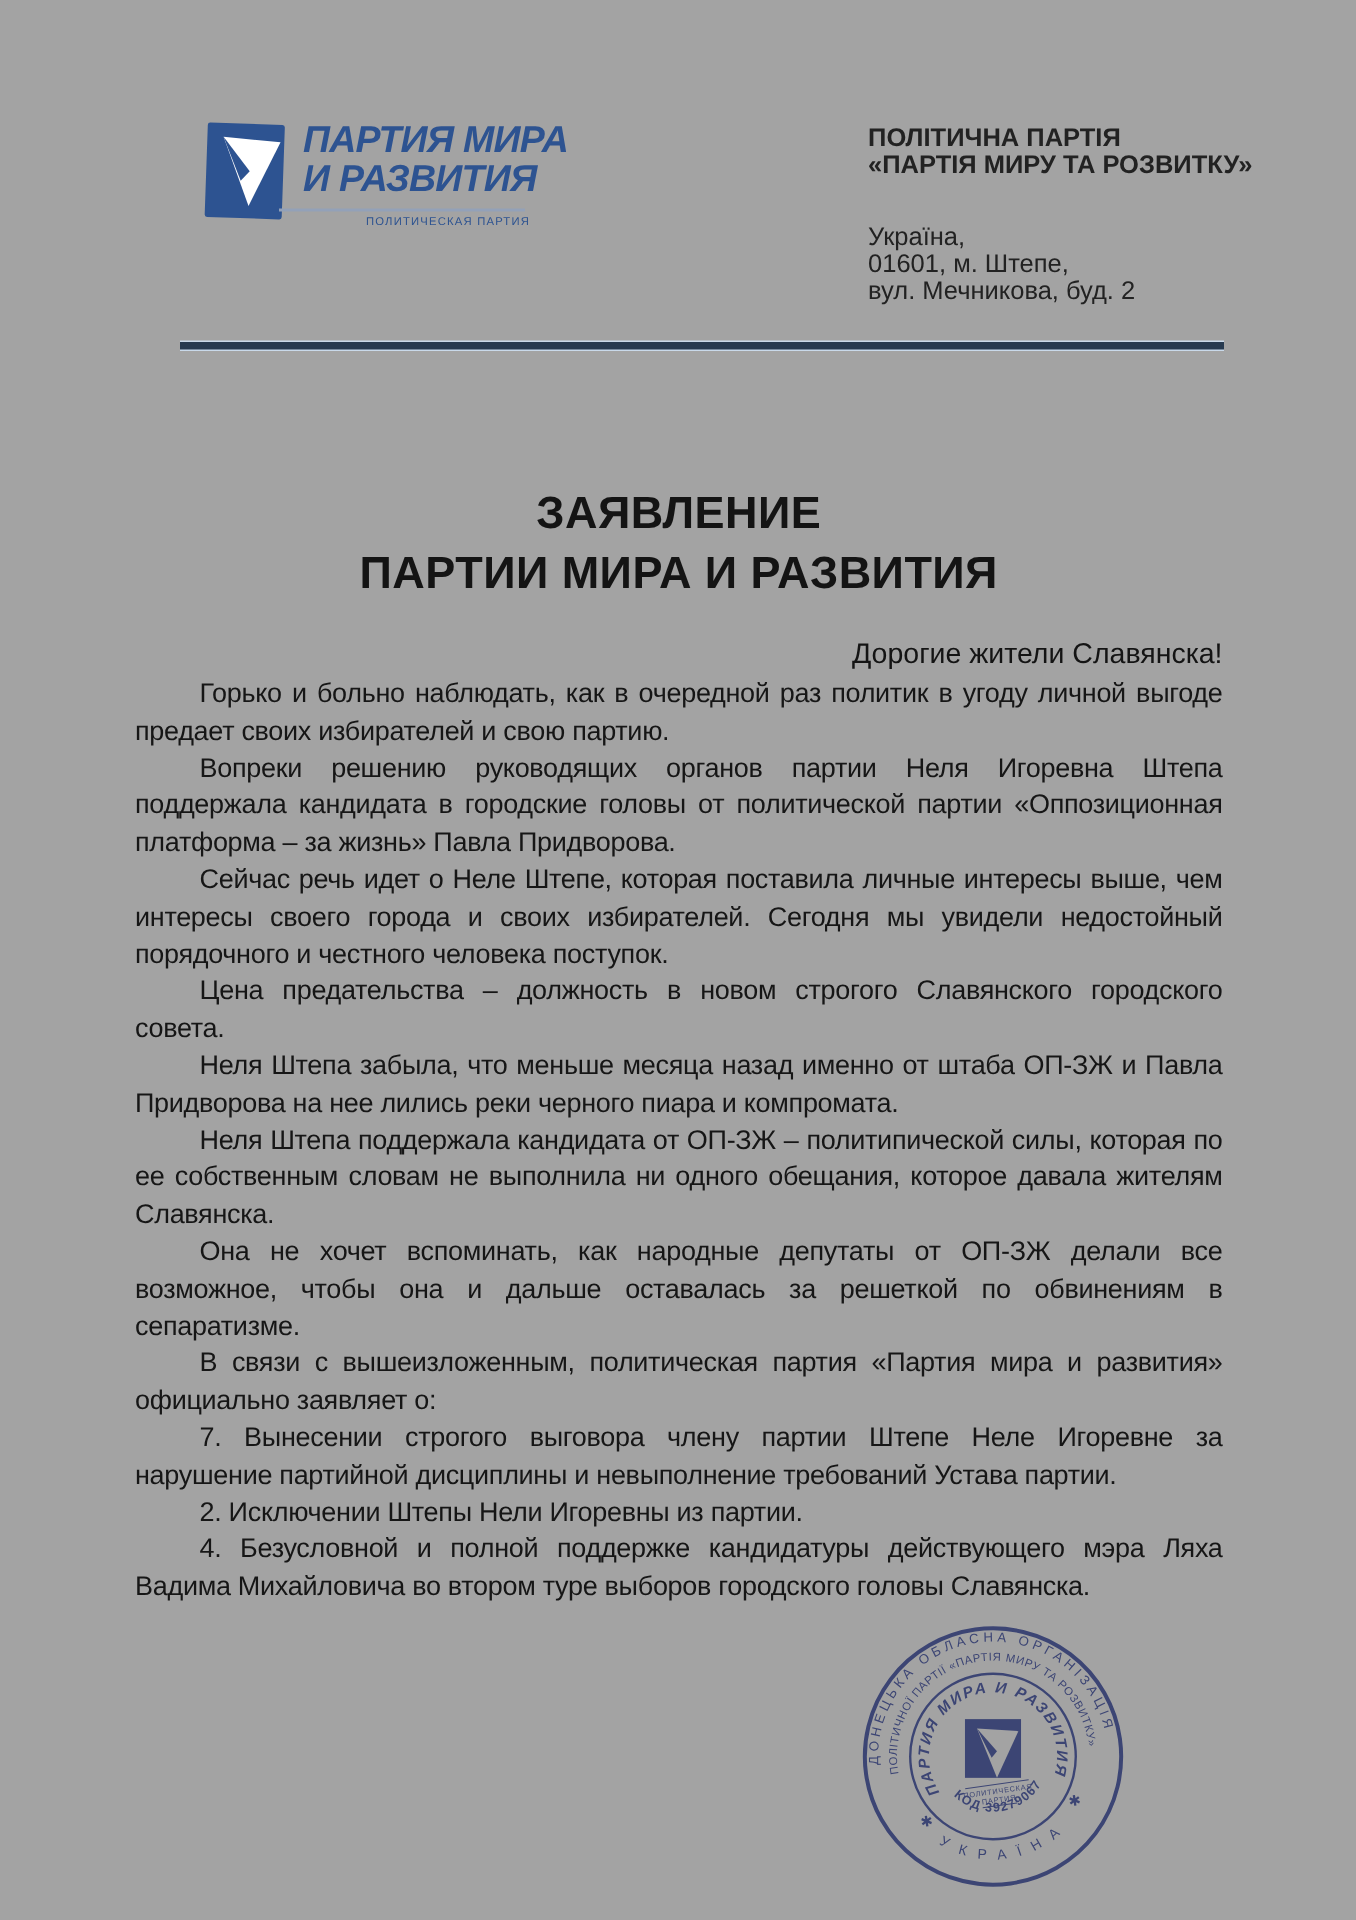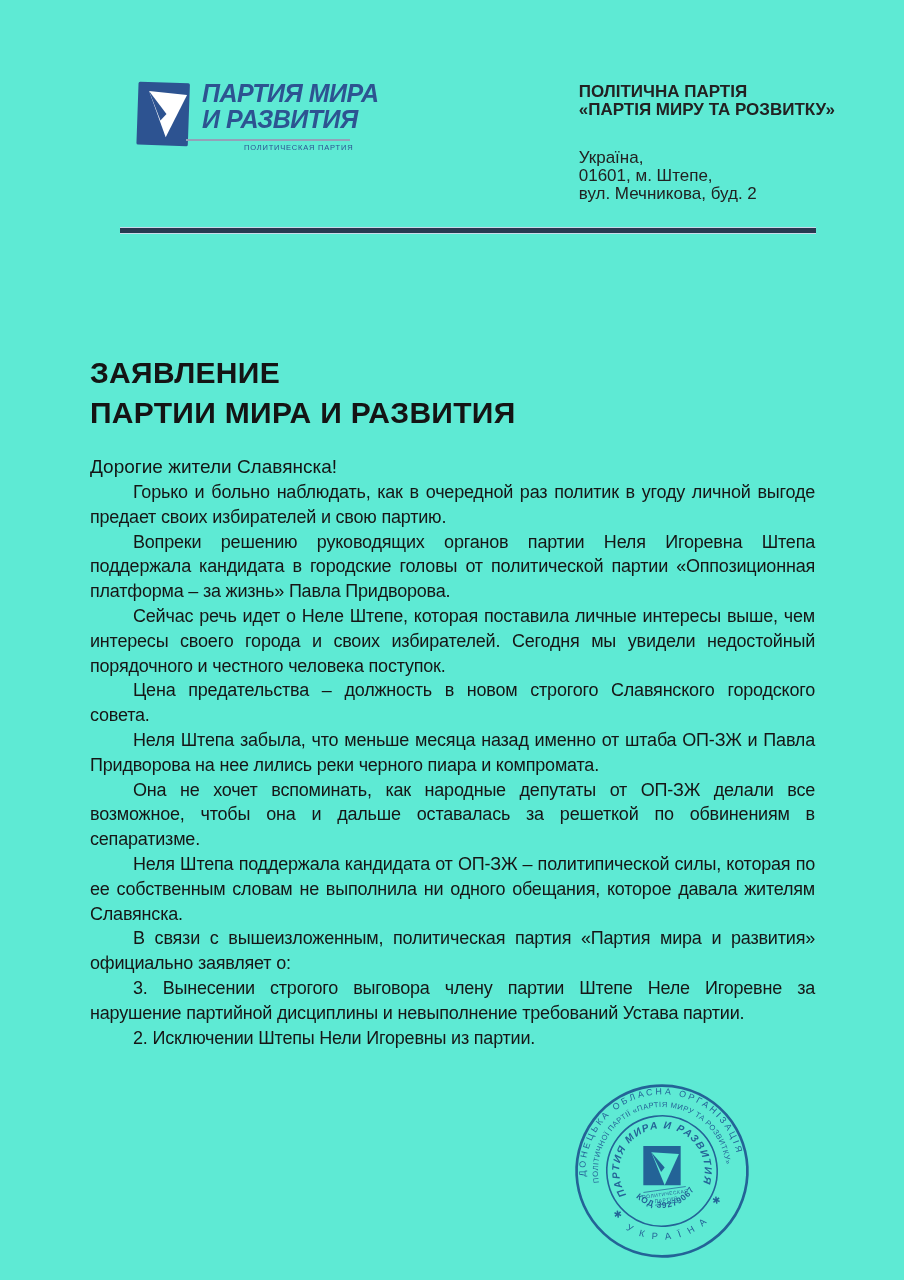--- a/index.html
+++ b/index.html
@@ -1,19 +1,19 @@
 <!DOCTYPE html>
 <html><head>
 <meta charset="utf-8">
 <style>
   html,body{margin:0;padding:0;background:#ffffff;}
   .page{
     position:relative;
     width:904px;height:1280px;
-    background:#5eead4;
+    background:#a3a3a3;
     overflow:hidden;
     font-family:"Liberation Sans",sans-serif;
     color:#1a1a1a;
   }
   
   .lh{display:flex;justify-content:space-between;align-items:flex-start;
       padding:78px 69px 0 135px;}
   .logo-block{display:flex;align-items:flex-start;}
   .logo-mark{flex:0 0 auto;}
   .logo-texts{margin-left:9px;margin-top:2px;}
@@ -30,25 +30,25 @@
   .org-name{font-size:17px;font-weight:bold;line-height:18px;color:#222;}
   .org-address{margin-top:30px;font-size:17px;line-height:18px;color:#222;}
   
   .rule{
     margin:25px 88px 0 120px;height:5px;background:#273a50;
     box-shadow:0 -1px 0 #c9d9ea, 0 1px 0 #c9d9ea;
   }
   
   main{margin:0 89px 0 90px;}
   h1{
-    margin:120px 0 0;
+    margin:90px 0 0;text-align:center;
     font-size:30px;line-height:40px;font-weight:bold;color:#141414;
     letter-spacing:0.3px;
   }
-  .greeting{margin:23px 0 2px;text-align:left;font-size:19px;color:#141414;}
+  .greeting{margin:23px 0 2px;text-align:right;font-size:19px;color:#141414;}
   p.bp{
     margin:0;text-align:justify;text-indent:43px;
     font-size:18px;line-height:24.8px;color:#161616;letter-spacing:-0.2px;
   }
   
   .stamp{
     position:absolute;left:573px;top:1082px;width:178px;height:178px;
     transform:rotate(-8deg);
     opacity:0.87;mix-blend-mode:multiply;pointer-events:none;
   }
@@ -95,25 +95,26 @@
   <main>
     <h1><span>ЗАЯВЛЕНИЕ</span><br><span>ПАРТИИ МИРА И РАЗВИТИЯ</span></h1>
 
     <p class="greeting">Дорогие жители Славянска!</p>
 
     <p class="bp">Горько и больно наблюдать, как в очередной раз политик в угоду личной выгоде предает своих избирателей и свою партию.</p>
     <p class="bp">Вопреки решению руководящих органов партии Неля Игоревна Штепа поддержала кандидата в городские головы от политической партии «Оппозиционная платформа – за жизнь» Павла Придворова.</p>
     <p class="bp">Сейчас речь идет о Неле Штепе, которая поставила личные интересы выше, чем интересы своего города и своих избирателей. Сегодня мы увидели недостойный порядочного и честного человека поступок.</p>
     <p class="bp">Цена предательства – должность в новом строгого Славянского городского совета.</p>
     <p class="bp">Неля Штепа забыла, что меньше месяца назад именно от штаба ОП-ЗЖ и Павла Придворова на нее лились реки черного пиара и компромата.</p>
+    <p class="bp">Неля Штепа поддержала кандидата от ОП-ЗЖ – политипической силы, которая по ее собственным словам не выполнила ни одного обещания, которое давала жителям Славянска.</p>
     <p class="bp">Она не хочет вспоминать, как народные депутаты от ОП-ЗЖ делали все возможное, чтобы она и дальше оставалась за решеткой по обвинениям в сепаратизме.</p>
-    <p class="bp">Неля Штепа поддержала кандидата от ОП-ЗЖ – политипической силы, которая по ее собственным словам не выполнила ни одного обещания, которое давала жителям Славянска.</p>
     <p class="bp">В связи с вышеизложенным, политическая партия «Партия мира и развития» официально заявляет о:</p>
-    <p class="bp">3. Вынесении строгого выговора члену партии Штепе Неле Игоревне за нарушение партийной дисциплины и невыполнение требований Устава партии.</p>
+    <p class="bp">7. Вынесении строгого выговора члену партии Штепе Неле Игоревне за нарушение партийной дисциплины и невыполнение требований Устава партии.</p>
     <p class="bp">2. Исключении Штепы Нели Игоревны из партии.</p>
+    <p class="bp">4. Безусловной и полной поддержке кандидатуры действующего мэра Ляха Вадима Михайловича во втором туре выборов городского головы Славянска.</p>
   </main>
 
   <div class="stamp">
     <svg viewBox="-100 -100 200 200" width="178" height="178" aria-hidden="true">
       <defs>
         <path id="sA" d="M -70.4,49.3 A 86,86 0 1 1 70.4,49.3"></path>
         <path id="sB" d="M -55.2,46.3 A 72,72 0 1 1 55.2,46.3"></path>
         <path id="sC" d="M -30.9,36.8 A 48,48 0 1 1 30.9,36.8"></path>
         <path id="sD" d="M -36,21 A 42,42 0 0 0 36,21"></path>
         <path id="sE" d="M -62,45 A 76,76 0 0 0 62,45"></path>

